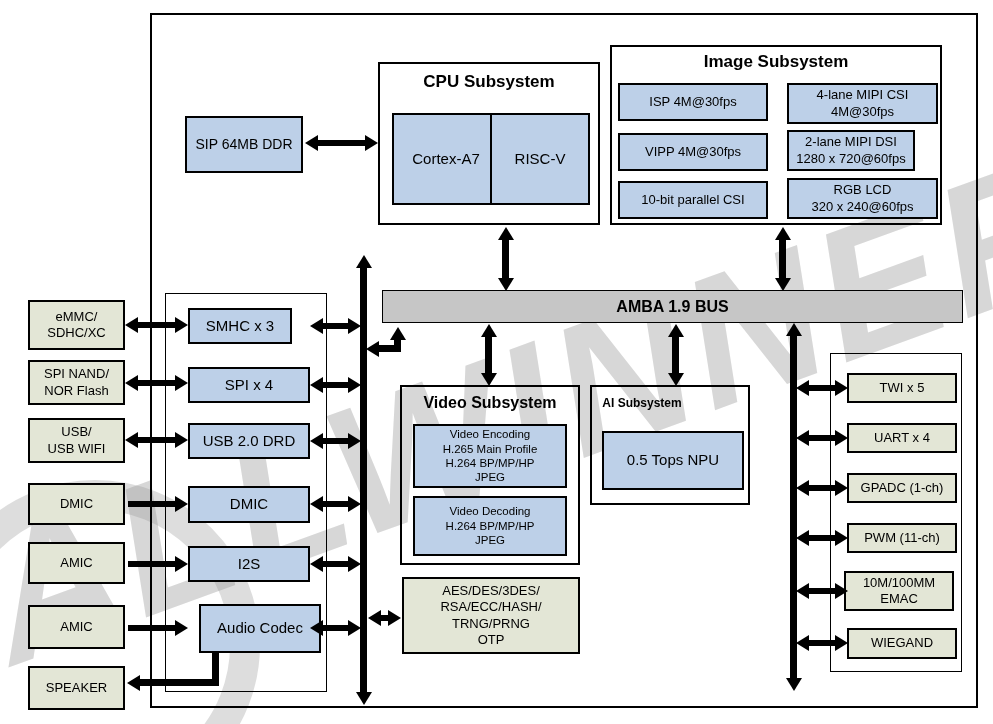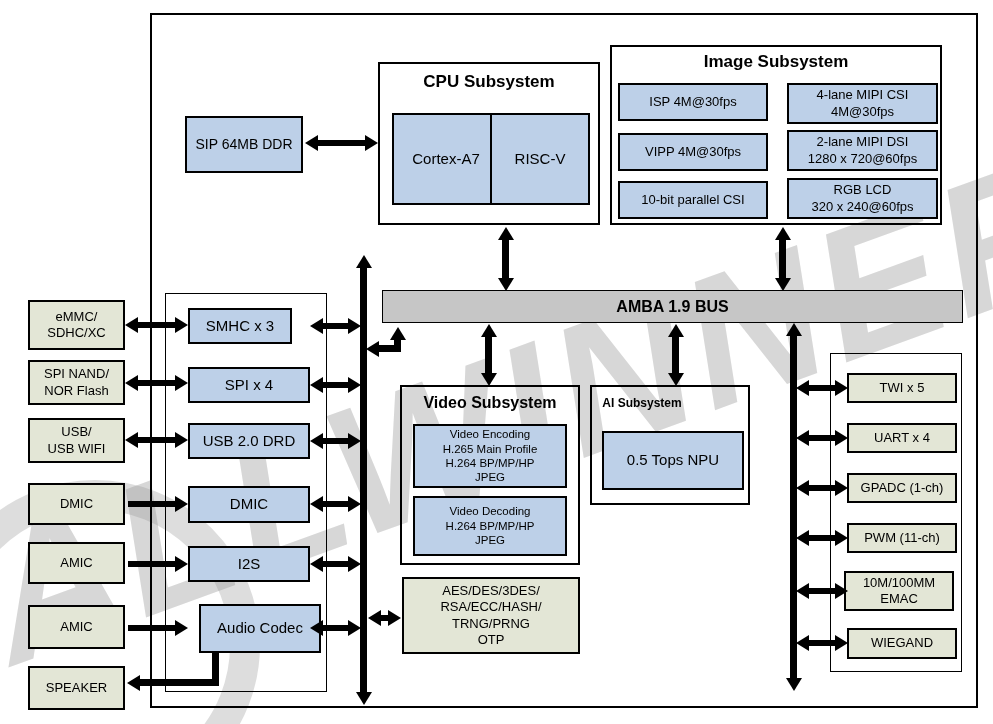--- a/index.html
+++ b/index.html
@@ -52,21 +52,21 @@
   <div class="box blue fs15" style="left:392px;top:113px;width:108px;height:92px;">Cortex-A7</div>
   <div class="box blue fs15" style="left:490px;top:113px;width:100px;height:92px;">RISC-V</div>
 
   <div class="container" style="left:610px;top:45px;width:332px;height:180px;"></div>
   <div class="title" style="left:610px;top:52px;width:332px;">Image Subsystem</div>
   <div class="box blue fs13" style="left:618px;top:83px;width:150px;height:38px;">ISP 4M@30fps</div>
   <div class="box blue fs13" style="left:618px;top:133px;width:150px;height:38px;">VIPP 4M@30fps</div>
   <div class="box blue fs13" style="left:618px;top:181px;width:150px;height:38px;">10-bit parallel CSI</div>
   <div class="box blue fs13" style="left:787px;top:83px;width:151px;height:41px;">4-lane MIPI CSI
 4M@30fps</div>
-  <div class="box blue fs13" style="left:787px;top:130px;width:151px;height:41px;">2-lane MIPI DSI
+  <div class="box blue fs13" style="left:787px;top:130px;width:128px;height:41px;">2-lane MIPI DSI
 1280 x 720@60fps</div>
   <div class="box blue fs13" style="left:787px;top:178px;width:151px;height:41px;">RGB LCD
 320 x 240@60fps</div>
 
   <div class="box gray fs16" style="left:382px;top:290px;width:581px;height:33px;border-width:1.5px;">AMBA 1.9 BUS</div>
 
   <div class="container" style="left:400px;top:385px;width:180px;height:180px;"></div>
   <div class="title" style="left:400px;top:394px;width:180px;font-size:16px;">Video Subsystem</div>
   <div class="box blue fs11" style="left:413px;top:424px;width:154px;height:64px;">Video Encoding
 H.265 Main Profile

